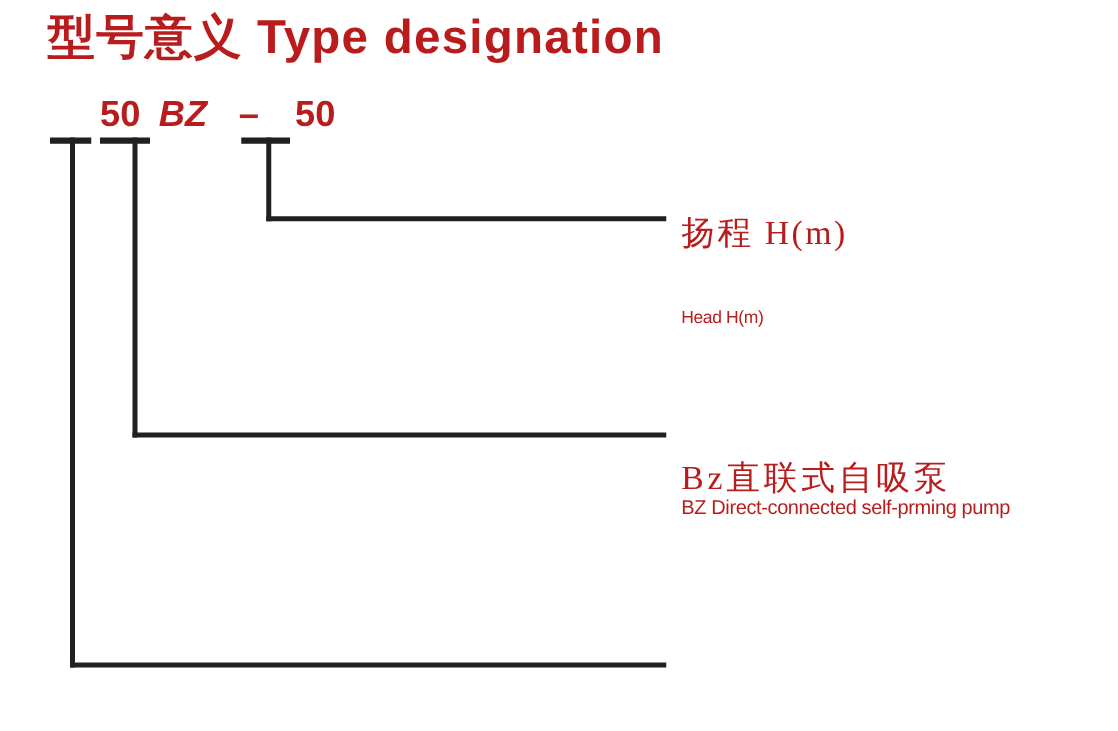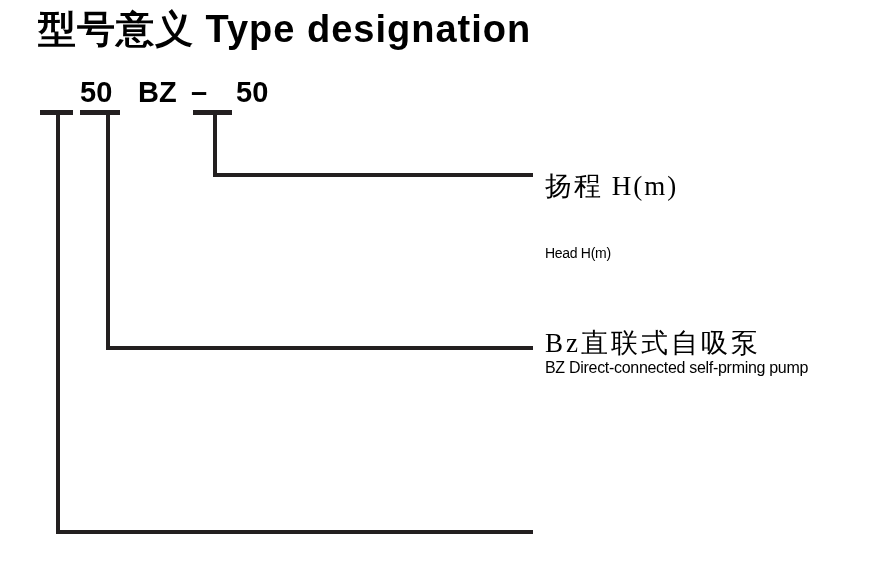--- a/index.html
+++ b/index.html
@@ -7,21 +7,21 @@
     padding: 0;
     background: #ffffff;
   }
   .page {
     position: relative;
     width: 894px;
     height: 585px;
     background: #ffffff;
     overflow: hidden;
     font-family: "Liberation Sans", sans-serif;
-    color: #000000;
+    color: #b91c1c;
   }
   .title {
     position: absolute;
     left: 38px;
     top: 4px;
     margin: 0;
     font-family: "Liberation Sans", "DejaVu Sans", sans-serif;
     font-size: 38px;
     font-weight: 700;
     letter-spacing: 1px;
@@ -31,21 +31,21 @@
     position: absolute;
     top: 78px;
     font-family: "Liberation Sans", "DejaVu Sans", sans-serif;
     font-size: 29px;
     font-weight: 700;
     line-height: 1;
     white-space: nowrap;
     margin-left: 40px;
   }
   .code-inlet  { left: 40px; }
-  .code-series { left: 98px; }
+  .code-series { left: 87px; font-style: italic; }
   .code-sep    { left: 151px; font-weight: 600; }
   .code-head   { left: 196px; }
 
   .tick {
     position: absolute;
     height: 5px;
     background: #231f20;
   }
   .tick-inlet  { left: 40px;  top: 110px; width: 33px; }
   .tick-series { left: 80px;  top: 110px; width: 40px; }
@@ -78,21 +78,21 @@
   .label-series { top: 329px; }
   .label-inlet  { top: 514px; }
 
   .label .zh {
     font-family: "Liberation Serif", "DejaVu Serif", serif;
     font-size: 27px;
     font-weight: 400;
     line-height: 1.1;
   }
   .label-head .zh   { letter-spacing: 2px; }
-  .label-series .zh { letter-spacing: 3px; }
+  .label-series .zh { letter-spacing: 3px; margin-top: 39px; }
   .label-inlet .zh  { letter-spacing: 4px; }
 
   .label .en {
     font-family: "Liberation Sans", "DejaVu Sans", sans-serif;
     font-weight: 400;
     line-height: 1.05;
     letter-spacing: -0.3px;
     margin-top: 1px;
   }
   .label-head .en   { font-size: 14px; margin-top: 44px; }

